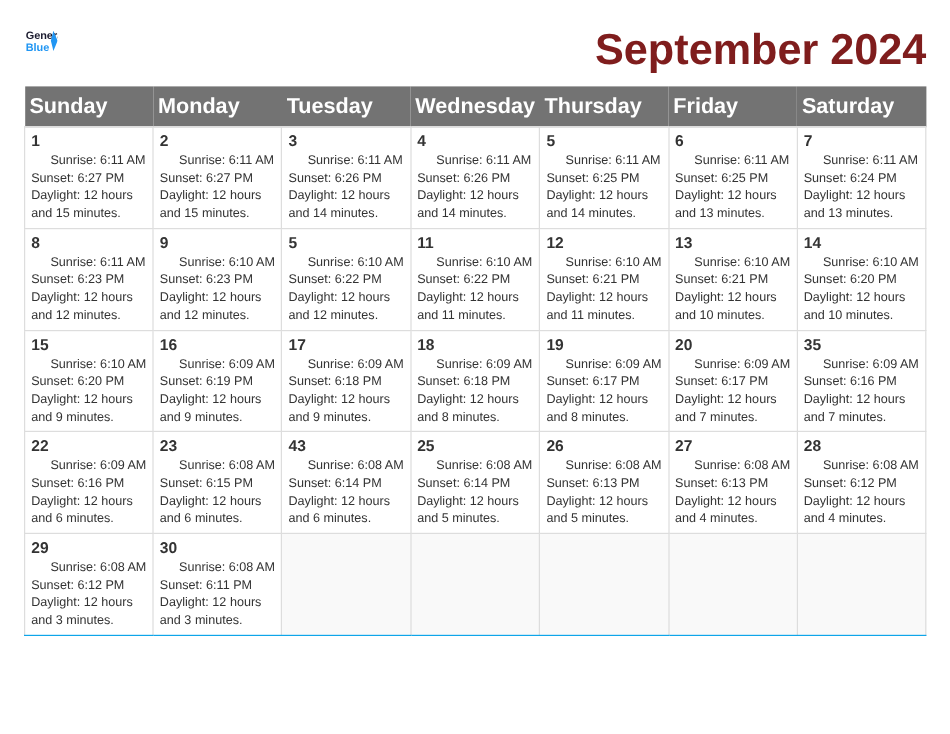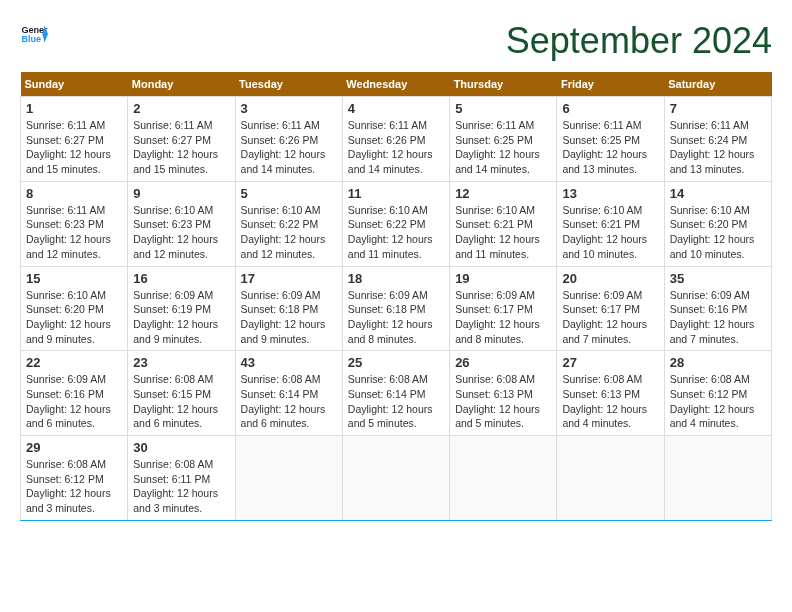--- a/index.html
+++ b/index.html
@@ -23,38 +23,38 @@
     }
     .logo-icon {
       width: 28px;
       height: 28px;
     }
     .title-area {
       text-align: right;
     }
     .month-title {
       font-size: 36px;
-      font-weight: normal;
-      color: #14532d;
+      font-weight: bold;
+      color: #7f1d1d;
     }
     .location-title {
       font-size: 16px;
       color: #555;
     }
     table {
       width: 100%;
       border-collapse: collapse;
       font-size: 11px;
     }
     thead tr th {
-      background-color: #a16207;
+      background-color: #737373;
       color: #fff;
       padding: 6px 4px;
       text-align: left;
-      font-size: 11px;
+      font-size: 18px;
       font-weight: bold;
     }
     tbody tr td {
       border: 1px solid #ddd;
       padding: 4px 5px;
       vertical-align: top;
       width: calc(100% / 7);
     }
     tbody tr td.empty {
       background: #f9f9f9;
@@ -63,20 +63,21 @@
       font-size: 13px;
       font-weight: bold;
       color: #333;
       display: block;
       margin-bottom: 2px;
     }
     .day-info {
       color: #333;
       font-size: 10.5px;
       line-height: 1.4;
+      margin-left: 16px;
     }
     .last-row td {
       border-bottom: 1px solid #0ea5e9;
     }
   </style>
 </head>
 <body>
 
 <div class="header-area">
   <div class="logo">

